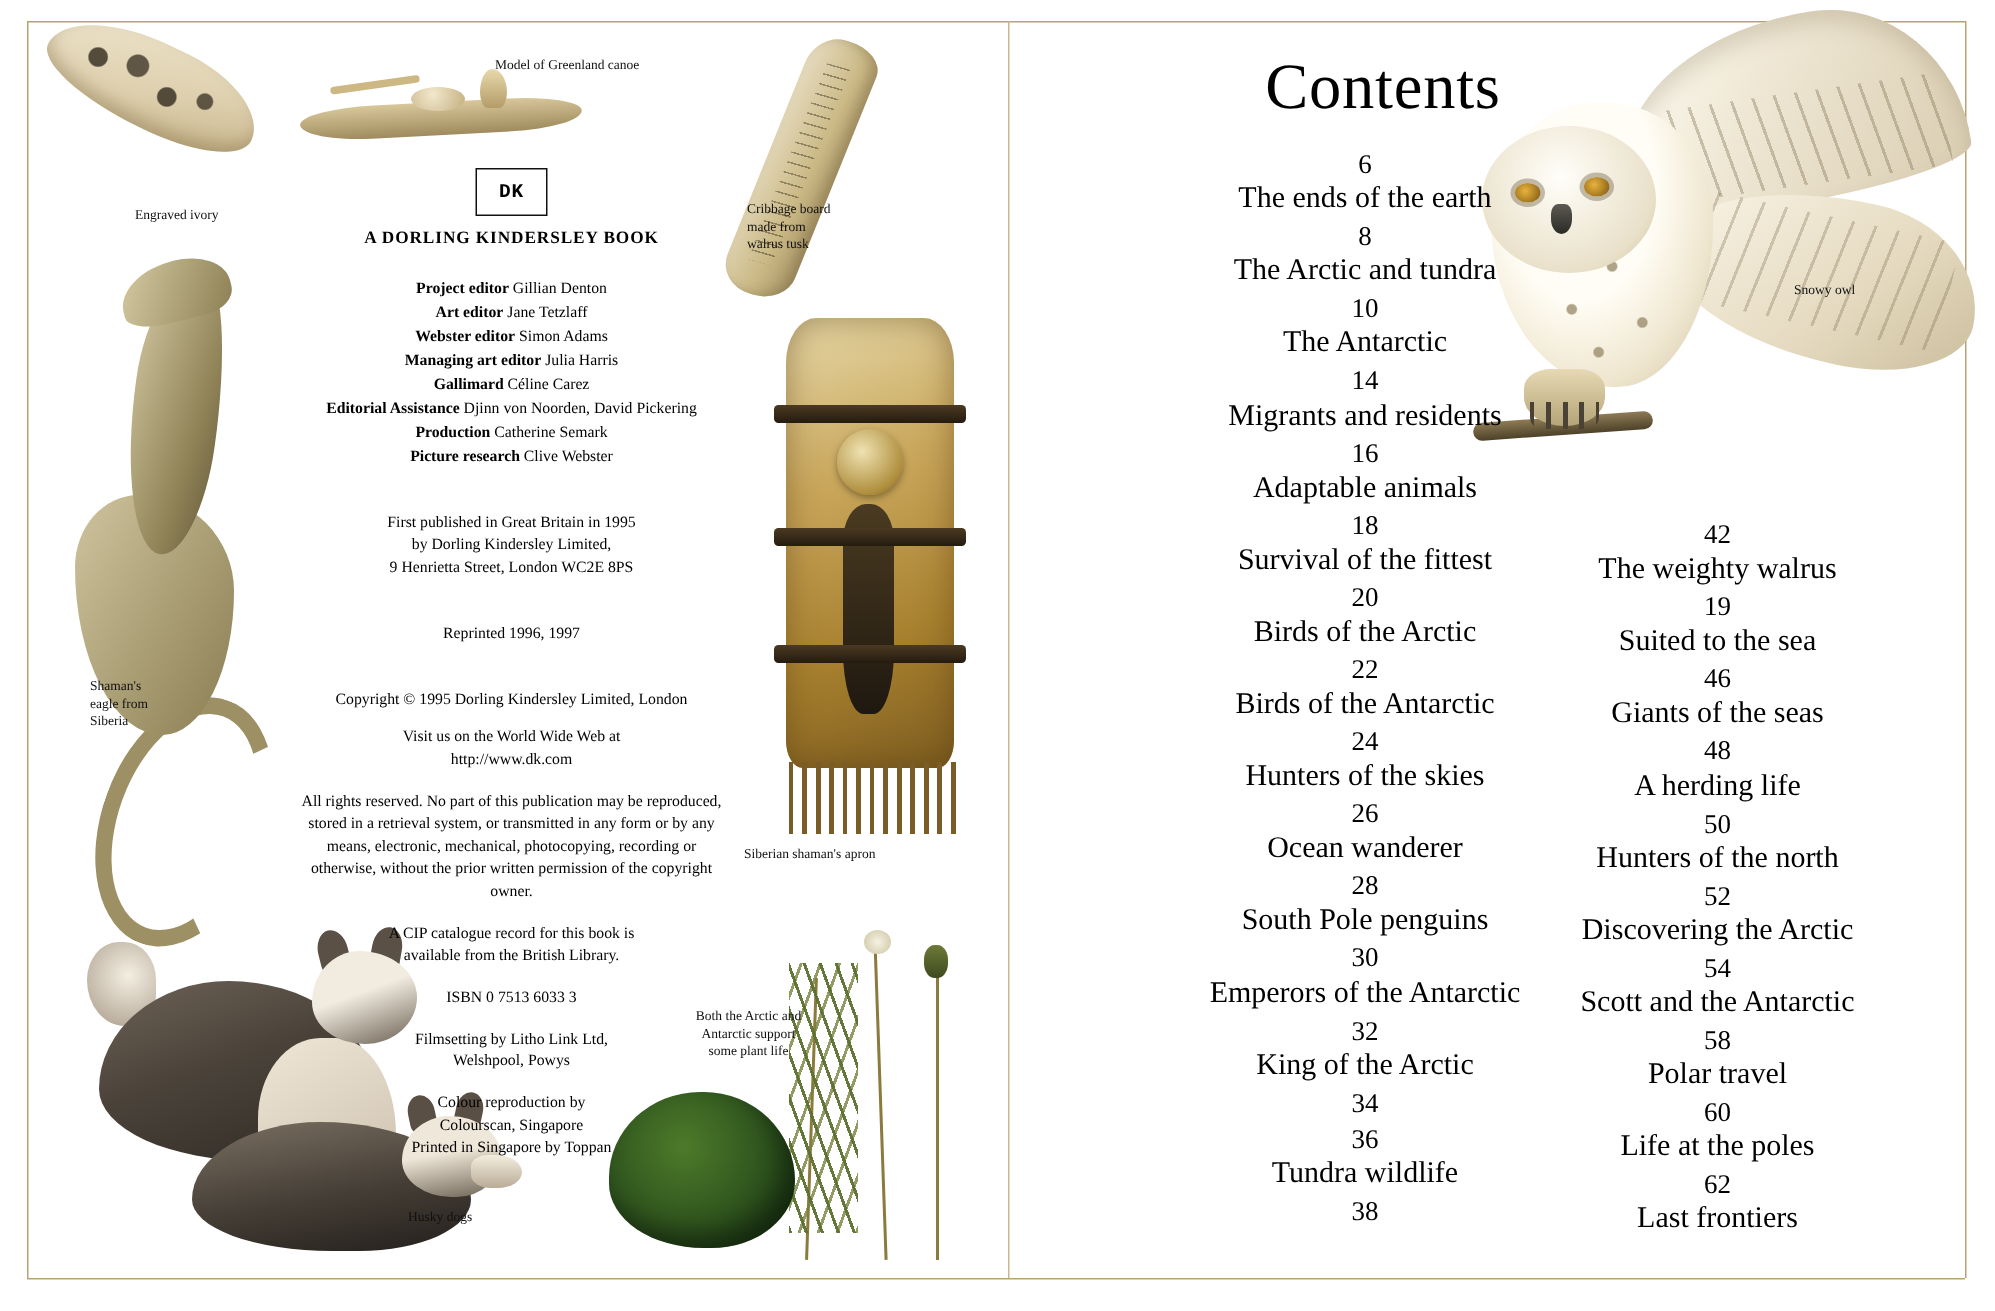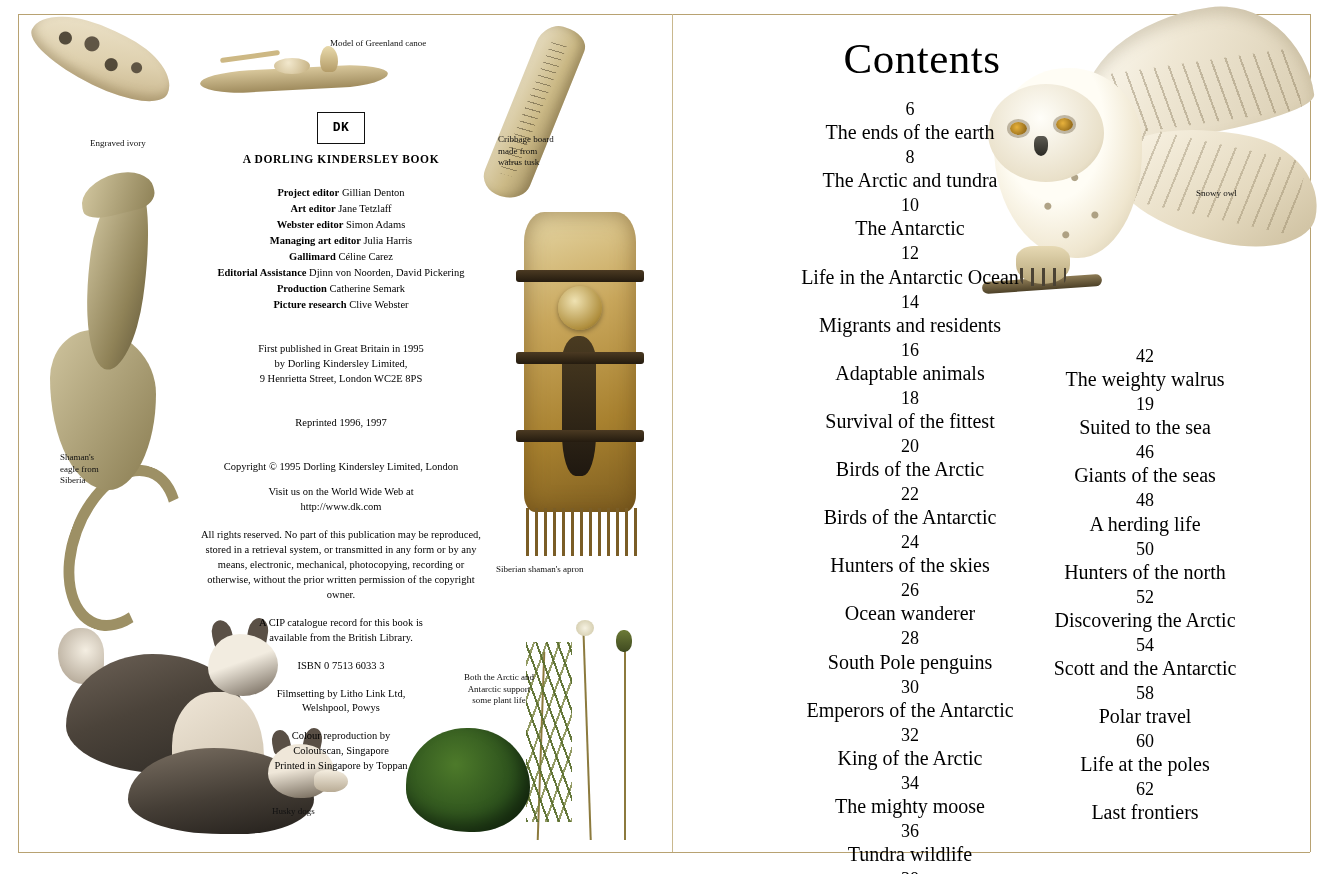--- a/index.html
+++ b/index.html
@@ -707,24 +707,20 @@
       </div>
       <div class="toc-entry">
         <span class="toc-page">8</span>
         <span class="toc-label">The Arctic and tundra</span>
       </div>
       <div class="toc-entry">
         <span class="toc-page">10</span>
         <span class="toc-label">The Antarctic</span>
       </div>
       <div class="toc-entry">
-        <span class="toc-page">12</span>
-        <span class="toc-label">Life in the Antarctic Ocean</span>
-      </div>
-      <div class="toc-entry">
         <span class="toc-page">14</span>
         <span class="toc-label">Migrants and residents</span>
       </div>
       <div class="toc-entry">
         <span class="toc-page">16</span>
         <span class="toc-label">Adaptable animals</span>
       </div>
       <div class="toc-entry">
         <span class="toc-page">18</span>
         <span class="toc-label">Survival of the fittest</span>
@@ -752,21 +748,20 @@
       <div class="toc-entry">
         <span class="toc-page">30</span>
         <span class="toc-label">Emperors of the Antarctic</span>
       </div>
       <div class="toc-entry">
         <span class="toc-page">32</span>
         <span class="toc-label">King of the Arctic</span>
       </div>
       <div class="toc-entry">
         <span class="toc-page">34</span>
-        <span class="toc-label">The mighty moose</span>
       </div>
       <div class="toc-entry">
         <span class="toc-page">36</span>
         <span class="toc-label">Tundra wildlife</span>
       </div>
       <div class="toc-entry">
         <span class="toc-page">38</span>
       </div>
     </div>
   <div class="toc-col" id="toc-col-2">

